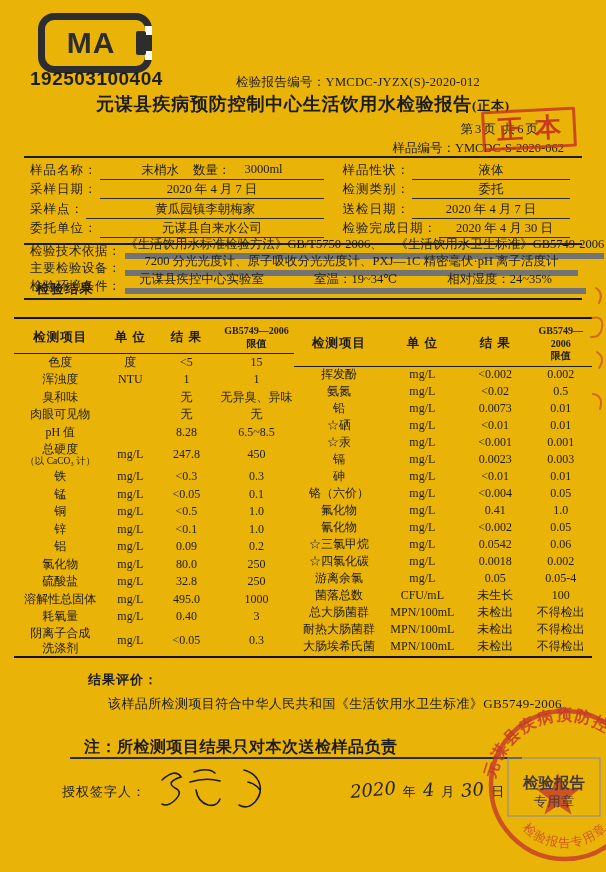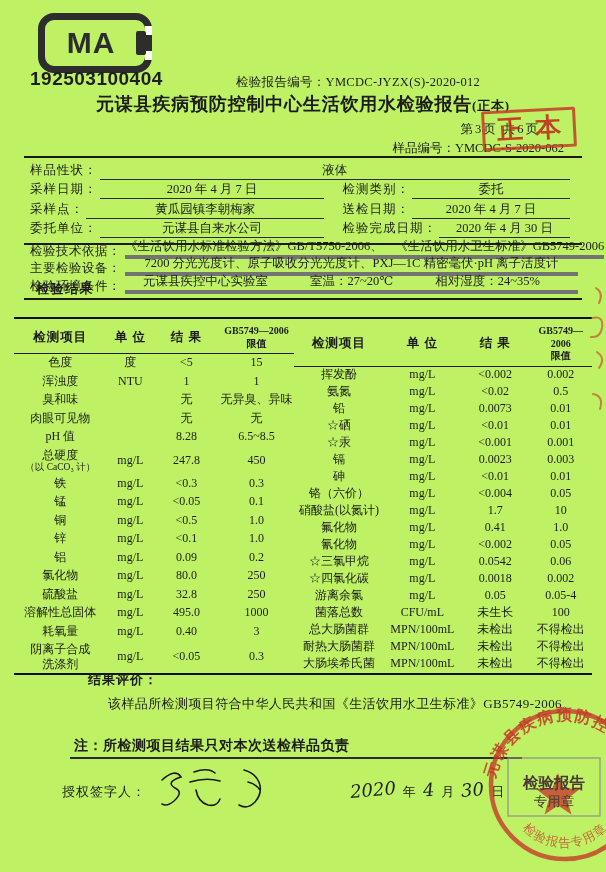--- a/index.html
+++ b/index.html
@@ -1,18 +1,18 @@
 <!DOCTYPE html>
 <html><head>
 <meta charset="utf-8">
 <style>
   html,body{margin:0;padding:0;background:#e8e8e4;}
   .page{
     position:relative; width:606px; height:872px; margin:0 auto;
-    background:#bef264; overflow:hidden; color:#1c1c1c;
+    background:#eab308; overflow:hidden; color:#1c1c1c;
     font-family:"Liberation Serif","DejaVu Serif",serif;
   }
   
   .cma{position:absolute; left:38px; top:13px; width:100px; height:46px;
        border:7px solid #2d2d2d; border-radius:16px;
        display:flex; align-items:center; justify-content:center;}
   .cma .ma{font-family:"Liberation Sans","DejaVu Sans",sans-serif;
        font-weight:bold; font-size:30px; letter-spacing:1px; color:#2d2d2d; margin-right:8px;}
   .cma .gap-top,.cma .gap-bottom{position:absolute; right:-7px; width:7px; height:9px; background:#fcfbf7;}
   .cma .gap-top{top:6px;} .cma .gap-bottom{bottom:6px;}
@@ -39,41 +39,41 @@
   .info-left{flex:0 0 56%; display:flex;}
   .info-right{flex:1; display:flex;}
   .lbl{white-space:nowrap; letter-spacing:1px; padding-left:6px;}
   .val{flex:1; border-bottom:1px solid #2c2c2c; text-align:center; white-space:nowrap;
        margin:0 12px 1px 2px; display:flex; justify-content:center; gap:14px;}
   .val span{white-space:nowrap;}
   
   .meta{position:absolute; left:24px; right:24px; top:242px; border-bottom:2.2px solid #1a1a1a; padding-bottom:3px;}
   .meta-row{display:flex; height:17.5px; align-items:flex-end; font-size:12.5px;}
   .meta-row .mlbl{white-space:nowrap; letter-spacing:0.5px; padding-left:6px;}
-  .meta-row .mval{flex:1; border-bottom:4px solid #737373; margin:0 4px 1px 4px;
+  .meta-row .mval{flex:1; border-bottom:6px solid #737373; margin:0 4px 1px 4px;
        text-align:center; white-space:nowrap;}
-  .meta-row .mval.spread{display:flex; justify-content:center; gap:8px; padding-left:14px;}
+  .meta-row .mval.spread{display:flex; justify-content:flex-end; gap:16px; padding-left:14px;}
   .meta-row .mval.spread .seg{margin-right:34px; white-space:nowrap;}
   
   .results-label{position:absolute; left:36px; top:280px; font-size:13px; font-weight:bold; letter-spacing:1.5px;}
   .rwrap{position:absolute; left:14px; right:14px; top:317px;
        border-top:2.4px solid #111; border-bottom:2.4px solid #111; display:flex;}
   .rwrap table{border-collapse:collapse; table-layout:fixed;}
   .t-left{width:48.5%;} .t-right{width:51.5%;}
   .rwrap thead td{font-size:12.5px; text-align:center; letter-spacing:1px;
        padding:6px 0 3px; border-bottom:1.6px solid #1d1d1d; vertical-align:middle;font-weight:bold;}
   .rwrap thead td .lim{font-size:10px; letter-spacing:0; line-height:1.25;}
   .rwrap tbody td{font-size:12px; height:17px; line-height:1.15; text-align:center;
        vertical-align:middle; padding:0;}
   .rwrap tbody td div{line-height:1.2;}
   .rwrap tbody td div.sub{font-size:9.5px;}
   
   .eval-label{position:absolute; left:88px; top:671px; font-size:13px; font-weight:bold; letter-spacing:1px;}
   .eval-text{position:absolute; left:108px; top:695px; font-size:13px; letter-spacing:0.4px;}
-  .note{position:absolute; left:74px; top:737px; font-size:14px; font-weight:bold; letter-spacing:0.5px;}
+  .note{position:absolute; left:84px; top:737px; font-size:16px; font-weight:bold; letter-spacing:0.5px;}
   .note-line{position:absolute; left:70px; top:757px; width:452px; height:2px; background:#2b2b2b;}
   
   .signer-label{position:absolute; left:62px; top:783px; font-size:13px; letter-spacing:1px;}
   .signature{position:absolute; left:152px; top:760px;}
   .sign-date{position:absolute; left:350px; top:779px; font-size:13px;
        display:flex; align-items:baseline; gap:7px;}
   .sign-date .hand{font-size:18px; font-style:italic; transform:rotate(-5deg);
        font-family:"DejaVu Serif",serif; color:#222;}
   
   .seal{position:absolute; left:476px; top:696px; width:178px; height:178px;}
@@ -99,20 +99,28 @@
     <span>元谋县疾病预防控制中心生活饮用水检验报告</span><span class="suffix">(正本)</span>
   </div>
   <div class="page-info">第3页 共6页</div>
   <div class="sample-no">
     <span>样品编号：</span><span>YMCDC-S-2020-062</span>
   </div>
   <div class="zhengben">正本</div>
 
   <div class="info">
     <div class="info-row">
+      <div class="info-left">
+        <span class="lbl">样品名称：</span>
+        <span class="val">
+            <span>末梢水</span>
+            <span>数量：</span>
+            <span>3000ml</span>
+          </span>
+      </div>
       <div class="info-right">
         <span class="lbl">样品性状：</span>
         <span class="val">
             <span>液体</span>
           </span>
       </div>
     </div>
     <div class="info-row">
       <div class="info-left">
         <span class="lbl">采样日期：</span>
@@ -163,21 +171,21 @@
       <span class="mval">《生活饮用水标准检验方法》GB/T5750-2006、　《生活饮用水卫生标准》GB5749-2006</span>
     </div>
     <div class="meta-row">
       <span class="mlbl">主要检验设备：</span>
       <span class="mval">7200 分光光度计、原子吸收分光光度计、PXJ—1C 精密毫伏·pH 离子活度计</span>
     </div>
     <div class="meta-row">
       <span class="mlbl">检验环境条件：</span>
       <span class="mval spread">
         <span class="seg">元谋县疾控中心实验室</span>
-        <span class="seg"><span>室温：</span><span>27~20℃</span></span>
+        <span class="seg"><span>室温：</span><span>19~34℃</span></span>
         <span class="seg"><span>相对湿度：</span><span>24~35%</span></span>
       </span>
     </div>
   </div>
 
   <div class="results-label">检验结果</div>
 
   <div class="rwrap">
     <table class="t-left">
       <colgroup>
@@ -363,26 +371,20 @@
             <td>&lt;0.01</td>
             <td>0.01</td>
           </tr>
           <tr>
             <td>铬（六价）</td>
             <td>mg/L</td>
             <td>&lt;0.004</td>
             <td>0.05</td>
           </tr>
           <tr>
-            <td>硝酸盐(以氮计)</td>
-            <td>mg/L</td>
-            <td>1.7</td>
-            <td>10</td>
-          </tr>
-          <tr>
             <td>氟化物</td>
             <td>mg/L</td>
             <td>0.41</td>
             <td>1.0</td>
           </tr>
           <tr>
             <td>氰化物</td>
             <td>mg/L</td>
             <td>&lt;0.002</td>
             <td>0.05</td>

